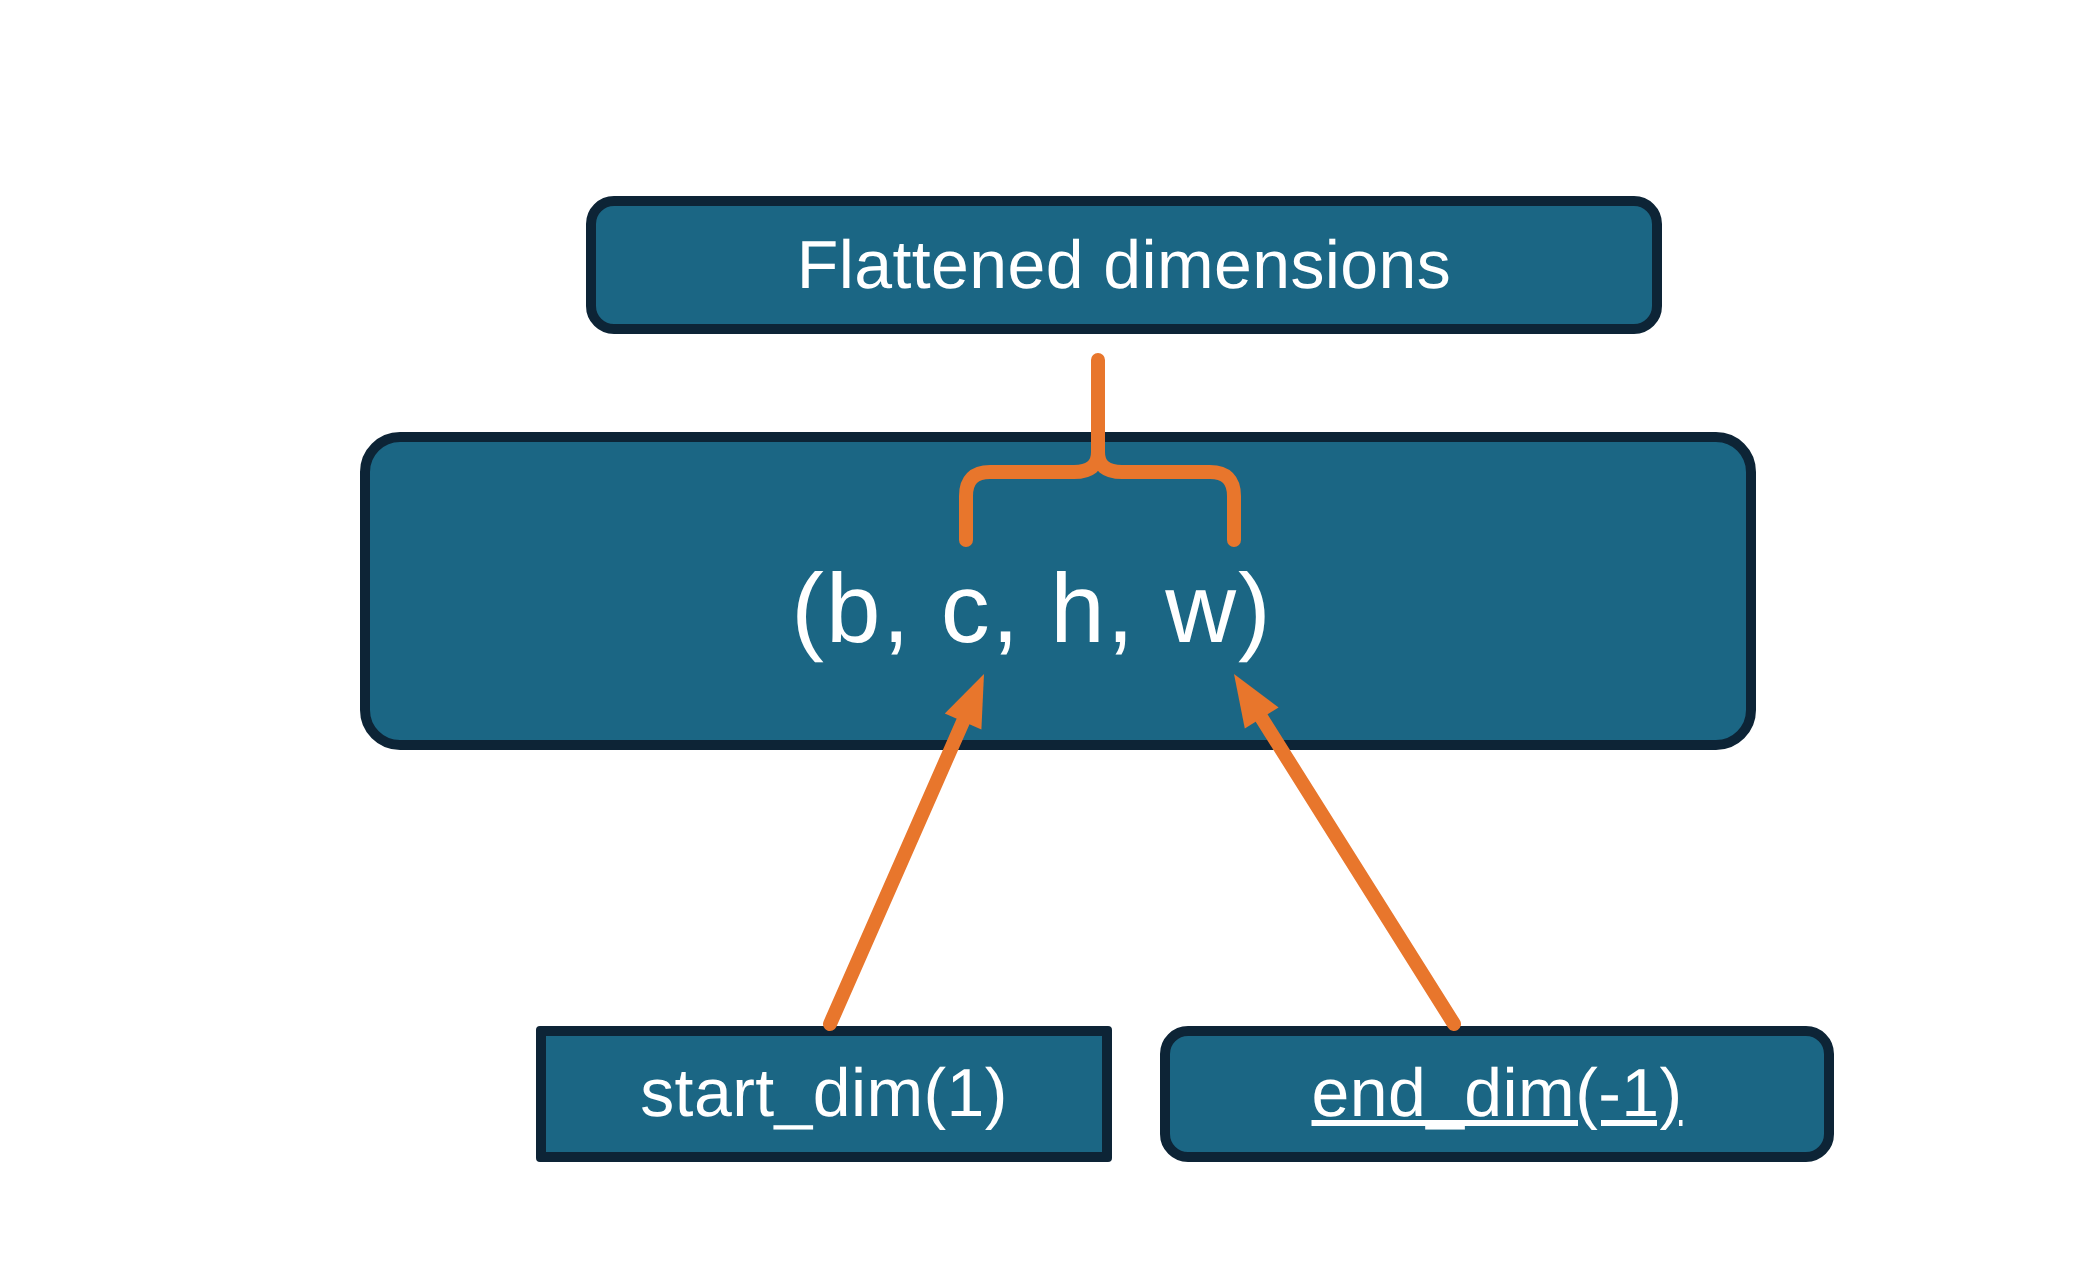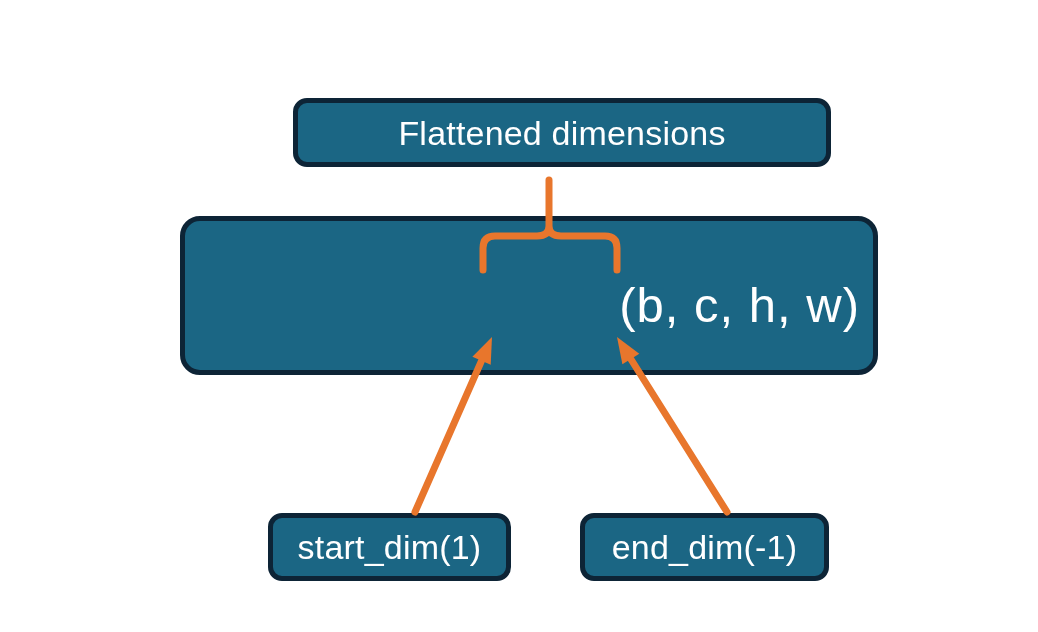--- a/index.html
+++ b/index.html
@@ -22,21 +22,21 @@
     background: #1b6684;
     border: 5px solid #0d2436;
     border-radius: 16px;
     display: flex;
     align-items: center;
     justify-content: center;
     color: #ffffff;
     font-weight: 400;
     letter-spacing: 0.2px;
     line-height: 1;
-    text-align: right;
+    text-align: center;
     user-select: none;
   }
   #node-flattened {
     left: 293px;
     top: 98px;
     width: 538px;
     height: 69px;
     border-radius: 14px;
     font-size: 34px;
   }
@@ -53,32 +53,33 @@
     left: 0;
     right: 0;
     top: 60px;
     font-size: 49px;
     letter-spacing: 1px;
     transform: translateX(-13px);
   }
   #node-start-dim {
     left: 268px;
     top: 513px;
-    width: 243px;
+    width: 288px;
     height: 68px;
-    border-radius: 14px;
+    border-radius: 2px;
     font-size: 34px;
   }
   #node-end-dim {
     left: 580px;
     top: 513px;
-    width: 249px;
+    width: 337px;
     height: 68px;
     border-radius: 14px;
     font-size: 34px;
+    text-decoration: underline;
   }
   #connectors {
     position: absolute;
     left: 0;
     top: 0;
     width: 1038px;
     height: 632px;
     pointer-events: none;
   }
 </style>

